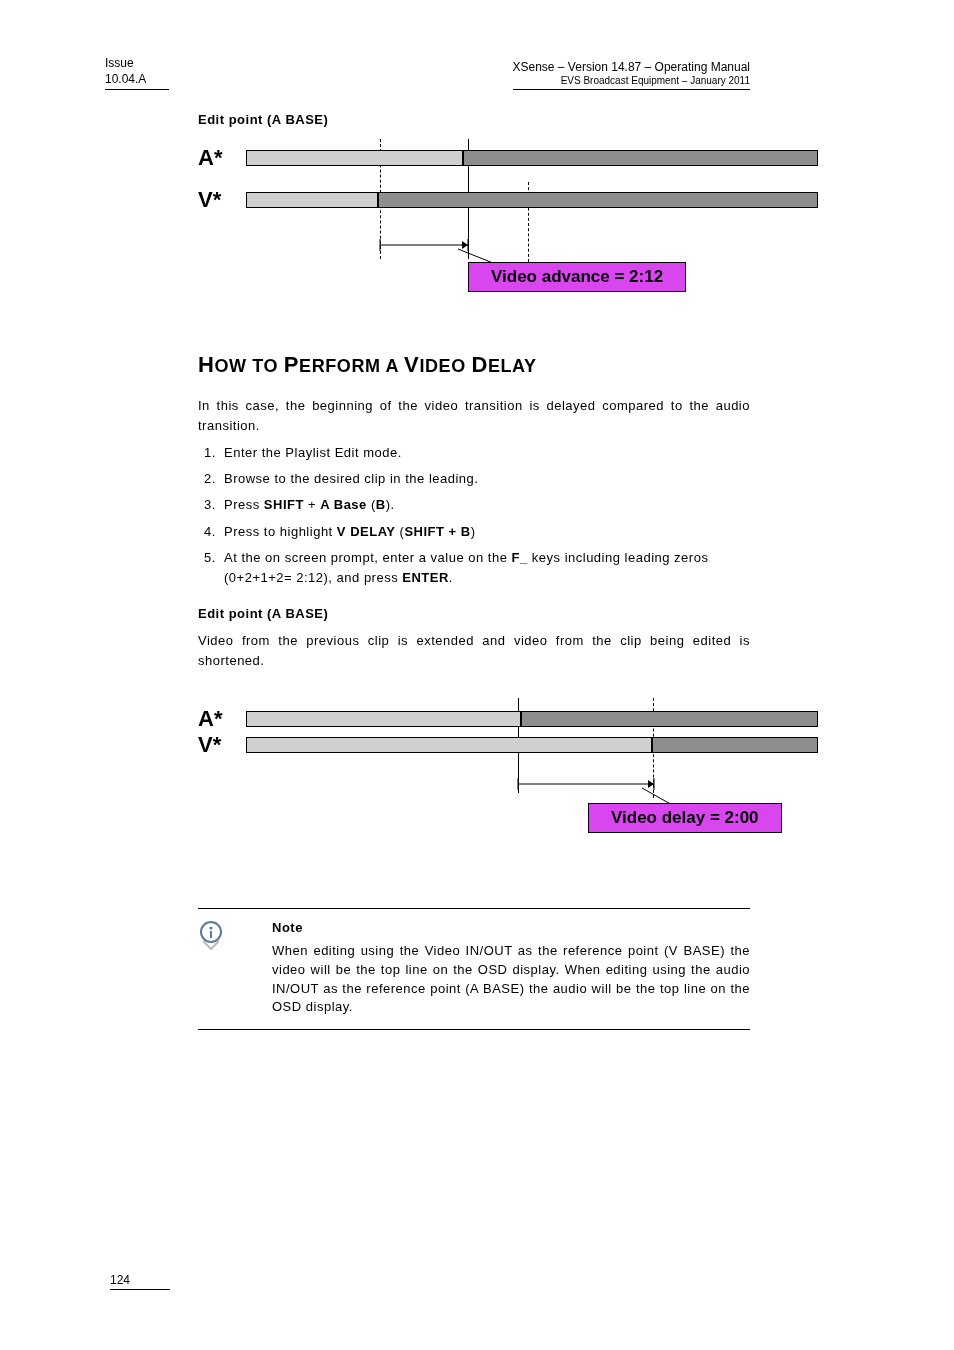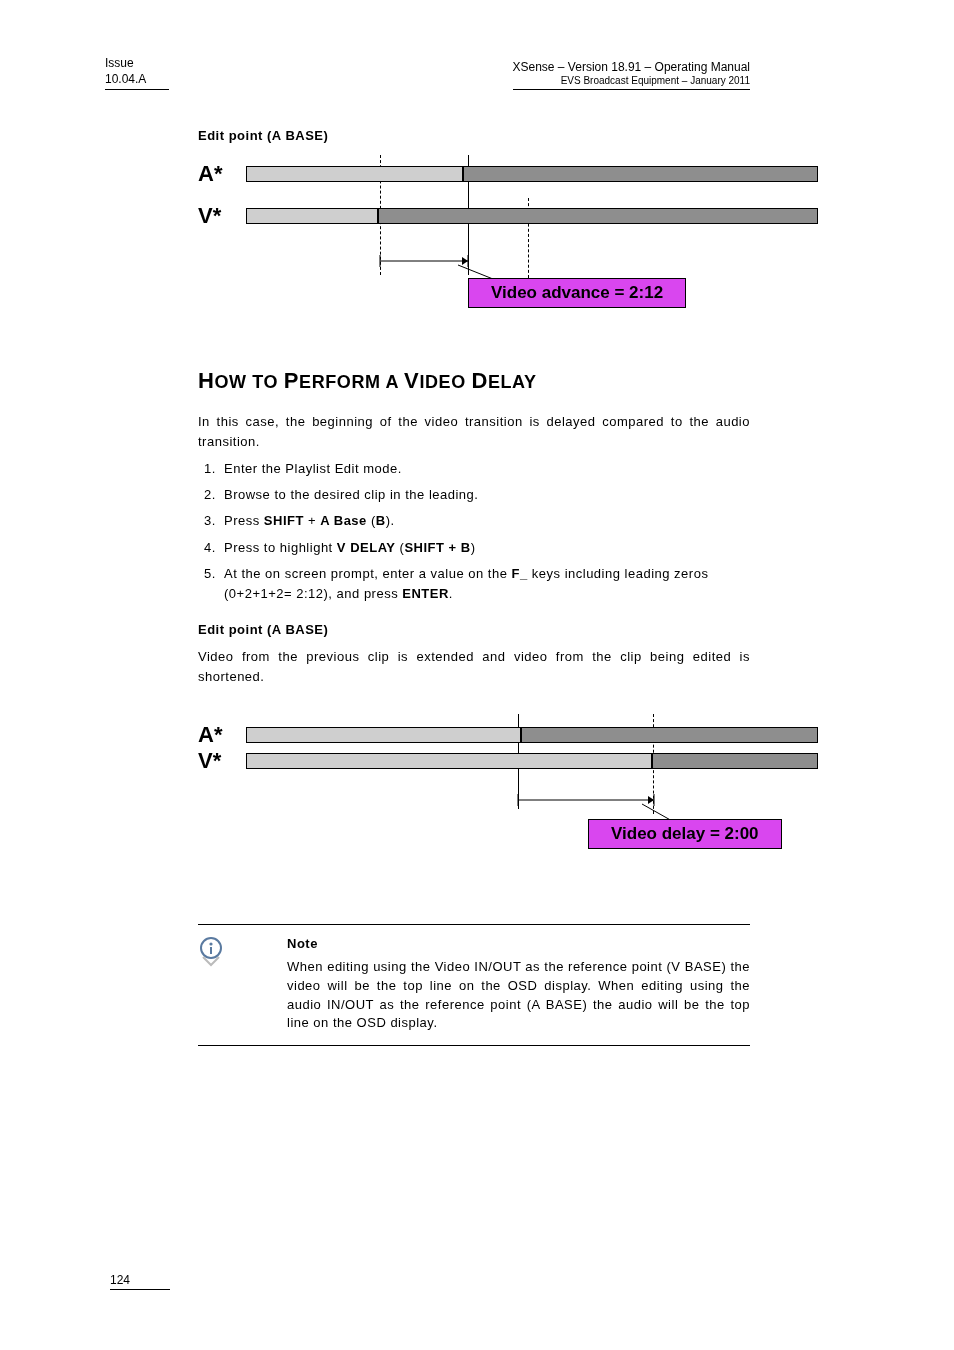--- a/index.html
+++ b/index.html
@@ -34,21 +34,21 @@
   .header-right {
     text-align: right;
     font-size: 10px;
     line-height: 1.25;
     border-bottom: 1px solid #000;
     padding-bottom: 2px;
   }
   .header-right .title { font-size: 12px; }
   .content {
     margin-left: 88px;
-    margin-top: 38px;
+    margin-top: 22px;
   }
   .h3 {
     font-weight: bold;
     font-size: 13px;
     letter-spacing: 0.5px;
     margin: 0 0 10px 0;
   }
   .body {
     font-size: 13px;
     letter-spacing: 0.5px;
@@ -117,21 +117,21 @@
   }
   .pointer-arrow { position:absolute; }
 
   
   .note-block {
     margin-top: 50px;
     border-top: 1px solid #000;
     border-bottom: 1px solid #000;
     padding: 10px 0 12px 0;
     display:flex;
-    gap: 31px;
+    gap: 16px;
   }
   .note-icon {
     width: 28px;
     flex: 0 0 28px;
     padding-top: 2px;
   }
   .note-body {
     flex:1;
     font-size: 13px;
     letter-spacing: 0.5px;
@@ -157,21 +157,21 @@
 <body>
 
 <div class="page">
 
   <div class="header-row">
     <div class="header-left">
       <span>Issue</span><br>
       <span>10.04.A</span>
     </div>
     <div class="header-right">
-      <span class="title">XSense – Version 18.91 – Operating Manual</span><br>
+      <span class="title">XSense – Version 14.87 – Operating Manual</span><br>
       <span>EVS Broadcast Equipment  – January 2011</span>
     </div>
   </div>
 
   <div class="content">
 
     <p class="h3">Edit point (A BASE)</p>
 
     <div class="diagram" style="height:175px;">
 

